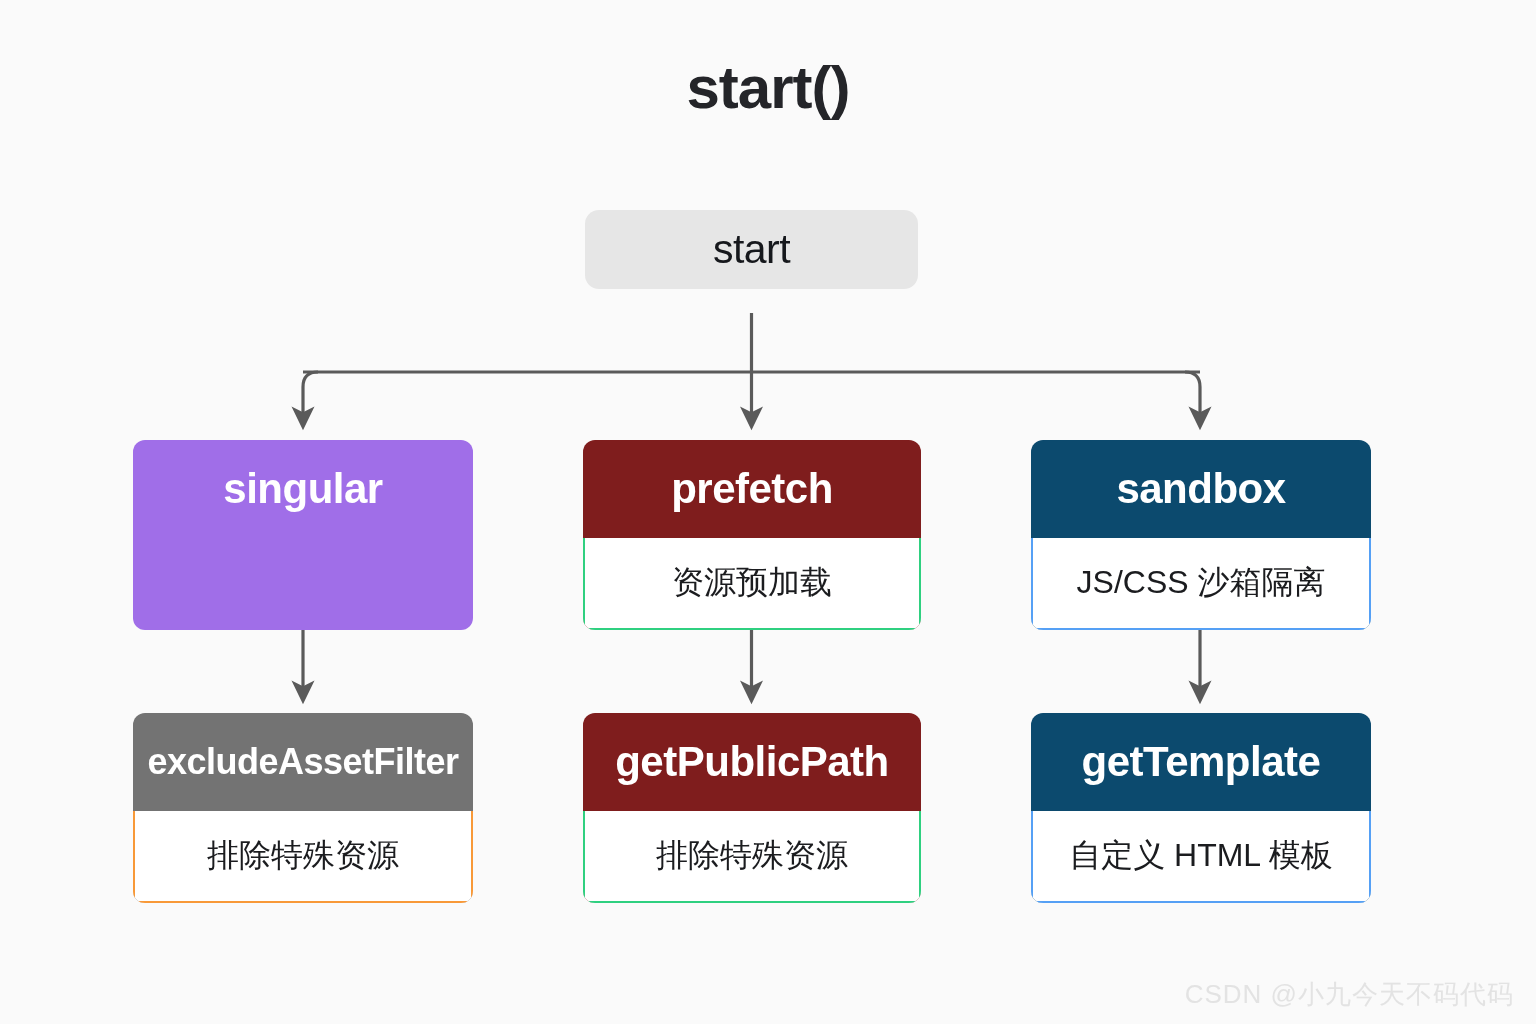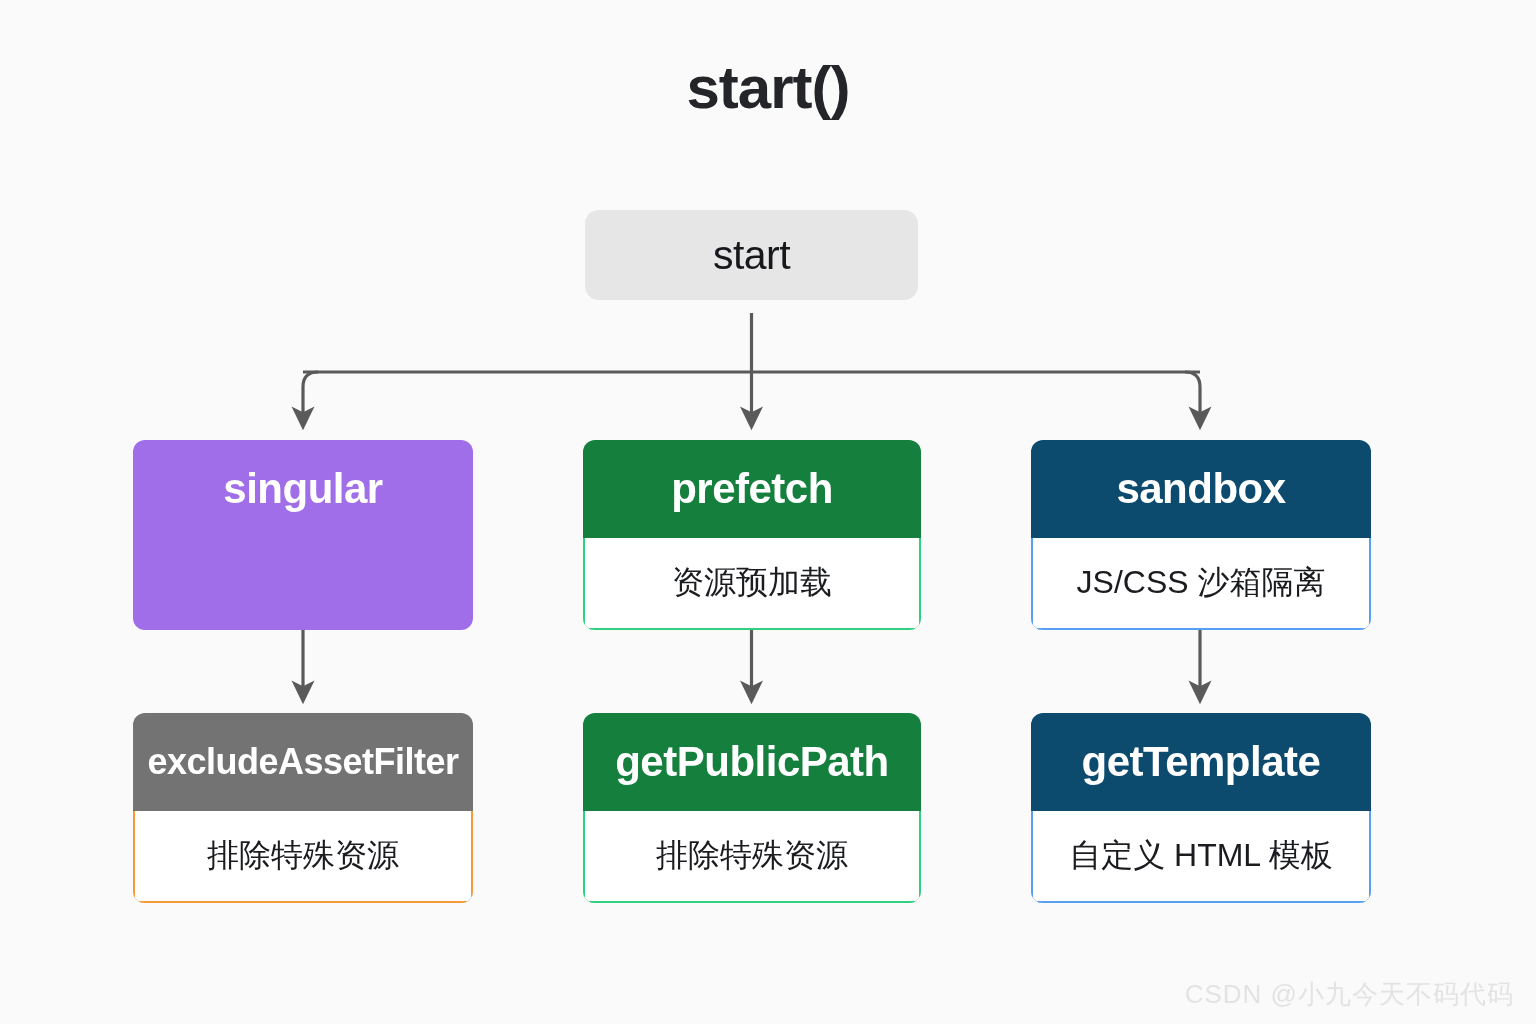--- a/index.html
+++ b/index.html
@@ -70,21 +70,21 @@
     background: #ffffff;
     color: #1b1c1f;
     white-space: nowrap;
   }
 
   
   #node-start {
     left: 585px;
     top: 210px;
     width: 333px;
-    height: 90px;
+    height: 79px;
     border-radius: 14px;
     background: #e6e6e6;
     align-items: center;
     justify-content: flex-end;
   }
   #node-start .node-head {
     color: #16181c;
     font-weight: 400;
     font-size: 41px;
     height: 100%;
@@ -110,21 +110,21 @@
   
   .col-1 { left: 133px;  width: 340px; }
   .col-2 { left: 583px;  width: 338px; }
   .col-3 { left: 1031px; width: 340px; }
   .row-2 { top: 440px; }
   .row-3 { top: 713px; }
 
   
   .theme-purple { background: #a06ee8; }
   .theme-purple .node-body { border-color: #a06ee8; }
-  .theme-green  { background: #15803d; }
+  .theme-green  { background: #7f1d1d; }
   .theme-green  .node-body { border-color: #2fd080; }
   .theme-blue   { background: #0c4a6e; }
   .theme-blue   .node-body { border-color: #55a0f5; }
   .theme-orange { background: #737373; }
   .theme-orange .node-body { border-color: #f89938; }
 
   
   #watermark {
     position: absolute;
     right: 22px;

